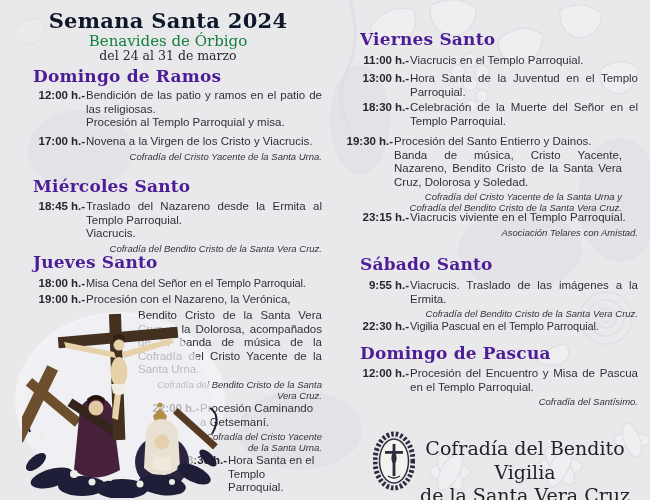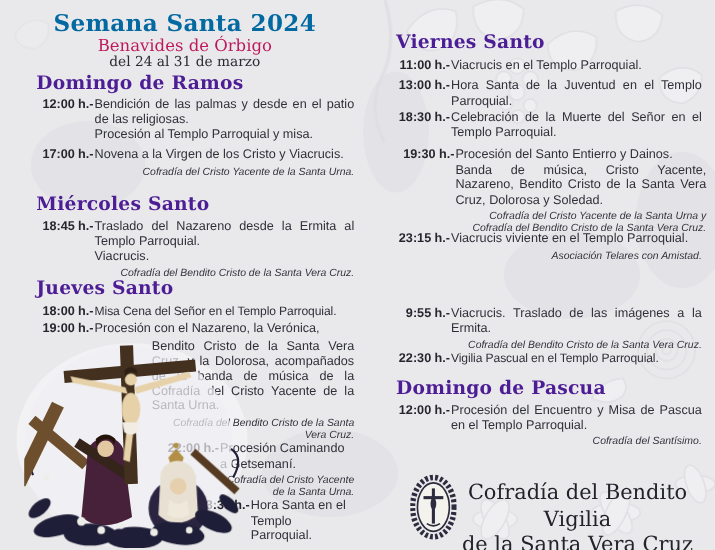--- a/index.html
+++ b/index.html
@@ -5,22 +5,22 @@
   html,body{margin:0;padding:0;}
   .page{
     position:relative;width:650px;height:500px;overflow:hidden;
     background:#e9e9eb;
     font-family:"Liberation Sans",sans-serif;
     color:#2d2d36;
   }
   .bgpattern{position:absolute;left:0;top:0;width:650px;height:500px;}
   .abs{position:absolute;}
   .serif{font-family:"DejaVu Serif","Liberation Serif",serif;}
-  .title{font-size:21px;font-weight:700;line-height:26px;text-align:center;color:#0369a1;letter-spacing:.3px;}
-  .subtitle{font-size:15px;line-height:18px;text-align:center;color:#be185d;}
+  .title{font-size:21px;font-weight:700;line-height:26px;text-align:center;color:#0f172a;letter-spacing:.3px;}
+  .subtitle{font-size:15px;line-height:18px;text-align:center;color:#15803d;}
   .dates{font-size:12.5px;line-height:15px;text-align:center;color:#2a2a33;}
   .heading{font-size:17px;font-weight:700;line-height:20px;color:#4c1d95;letter-spacing:.2px;}
   .event{position:absolute;display:flex;align-items:flex-start;}
   .time{flex:none;width:53px;display:flex;font-weight:700;font-size:11.5px;line-height:13.6px;color:#26262f;}
   .event.r .time{width:50px;}
   .tnum{flex:1;text-align:right;}
   .tsuf{flex:none;margin-left:3px;width:15px;}
   .body{flex:1;min-width:0;}
   .para{margin:0;font-size:11.5px;line-height:13.6px;text-align:justify;color:#30303a;}
   .para.nowrap{white-space:nowrap;}
@@ -87,21 +87,21 @@
   <div class="abs serif dates" style="left:8px;top:48px;width:320px">del 24 al 31 de marzo</div>
 
   <div class="abs serif heading" style="left:33px;top:66px">Domingo de Ramos</div>
 
   <div class="event" style="left:33px;top:89px;width:289px">
     <div class="time">
       <span class="tnum">12:00</span>
       <span class="tsuf">h.-</span>
     </div>
     <div class="body">
-      <p class="para">Bendición de las palmas y desde en el patio de las religiosas.</p>
+      <p class="para">Bendición de las patio y ramos en el patio de las religiosas.</p>
       <p class="para">Procesión al Templo Parroquial y misa.</p>
     </div>
   </div>
 
   <div class="event" style="left:33px;top:135px;width:289px">
     <div class="time">
       <span class="tnum">17:00</span>
       <span class="tsuf">h.-</span>
     </div>
     <div class="body">
@@ -196,21 +196,21 @@
   <div class="event r" style="left:360px;top:101px;width:278px">
     <div class="time">
       <span class="tnum">18:30</span>
       <span class="tsuf">h.-</span>
     </div>
     <div class="body">
       <p class="para">Celebración de la Muerte del Señor en el Templo Parroquial.</p>
     </div>
   </div>
 
-  <div class="event r" style="left:364px;top:135px;width:278px">
+  <div class="event r" style="left:344px;top:135px;width:278px">
     <div class="time">
       <span class="tnum">19:30</span>
       <span class="tsuf">h.-</span>
     </div>
     <div class="body">
       <p class="para nowrap">Procesión del Santo Entierro y Dainos.</p>
       <p class="para">Banda de música, Cristo Yacente, Nazareno, Bendito Cristo de la Santa Vera Cruz, Dolorosa y Soledad.</p>
       <p class="note">Cofradía del Cristo Yacente de la Santa Urna y Cofradía del Bendito Cristo de la Santa Vera Cruz.</p>
     </div>
   </div>
@@ -219,20 +219,21 @@
     <div class="time">
       <span class="tnum">23:15</span>
       <span class="tsuf">h.-</span>
     </div>
     <div class="body">
       <p class="para">Viacrucis viviente en el Templo Parroquial.</p>
       <p class="note">Asociación Telares con Amistad.</p>
     </div>
   </div>
 
+  <div class="abs serif heading" style="left:360px;top:254px">Sábado Santo</div>
 
   <div class="event r" style="left:360px;top:279px;width:278px">
     <div class="time">
       <span class="tnum">9:55</span>
       <span class="tsuf">h.-</span>
     </div>
     <div class="body">
       <p class="para">Viacrucis. Traslado de las imágenes a la Ermita.</p>
       <p class="note">Cofradía del Bendito Cristo de la Santa Vera Cruz.</p>
     </div>

